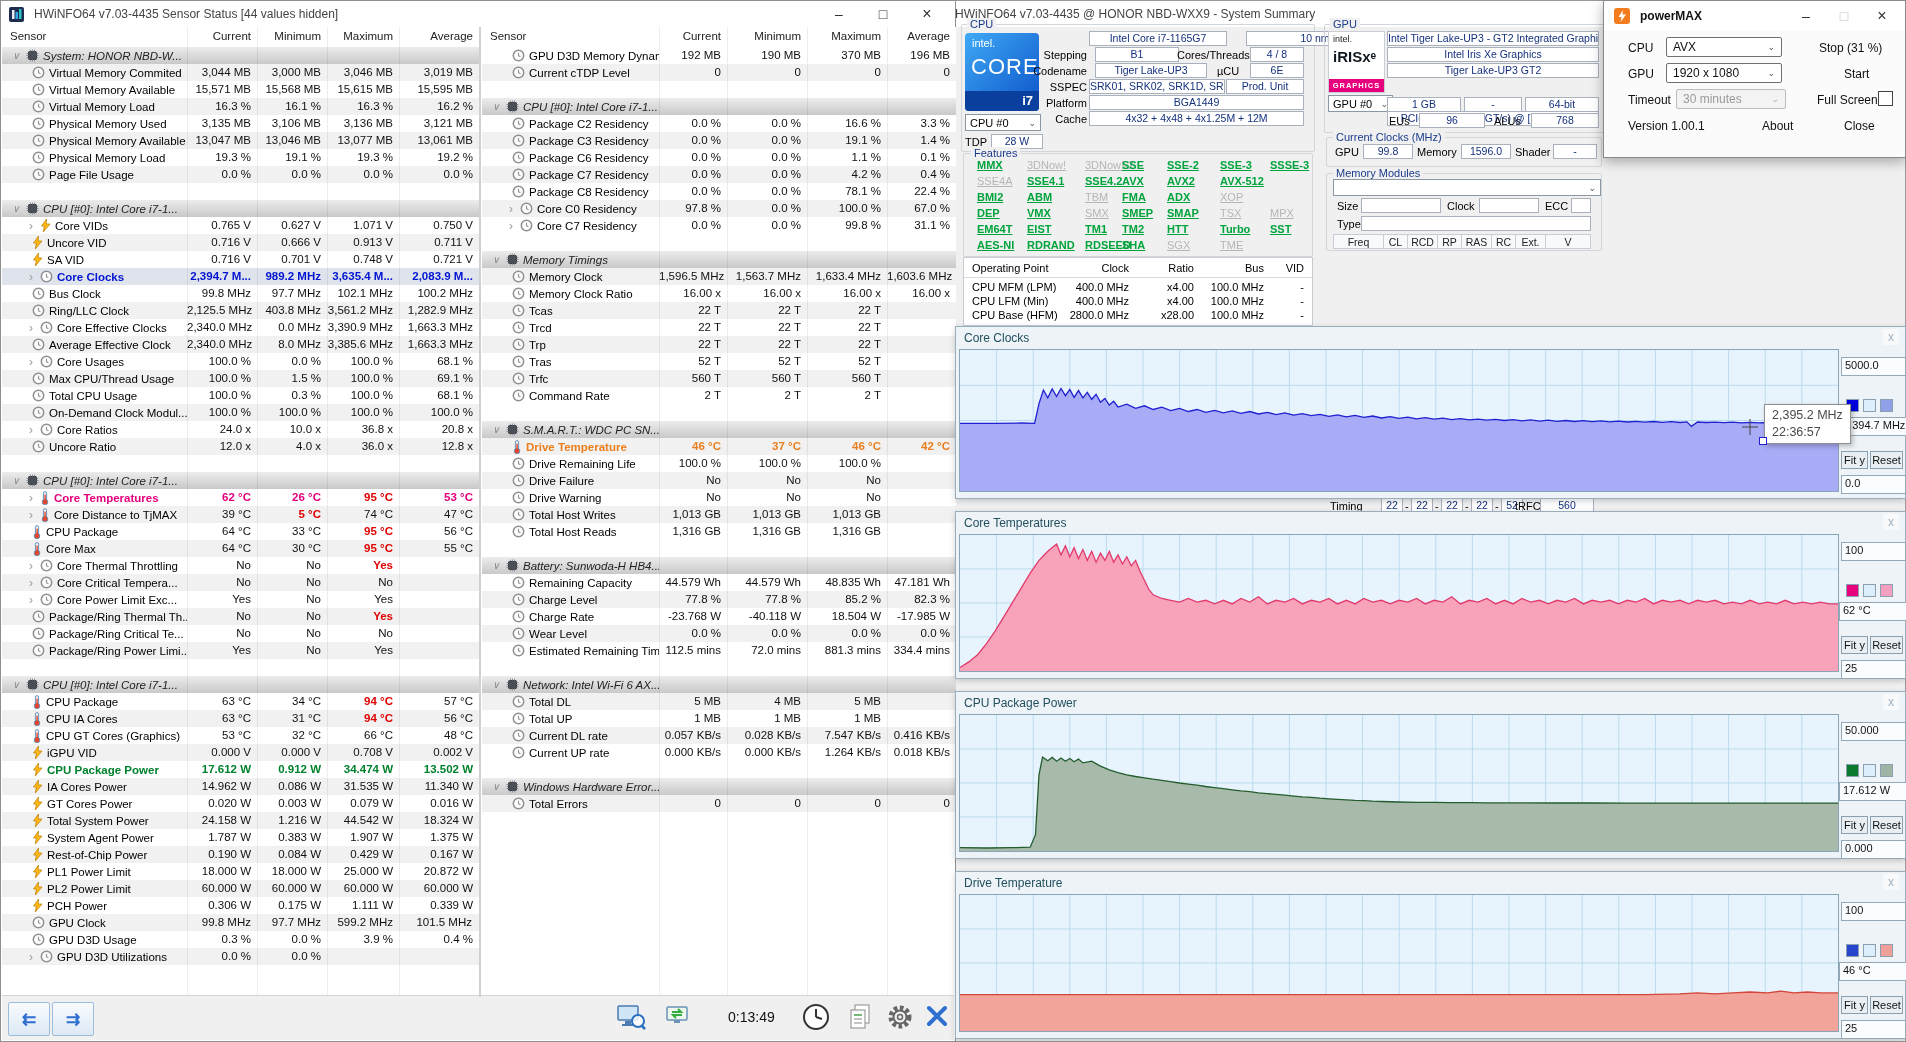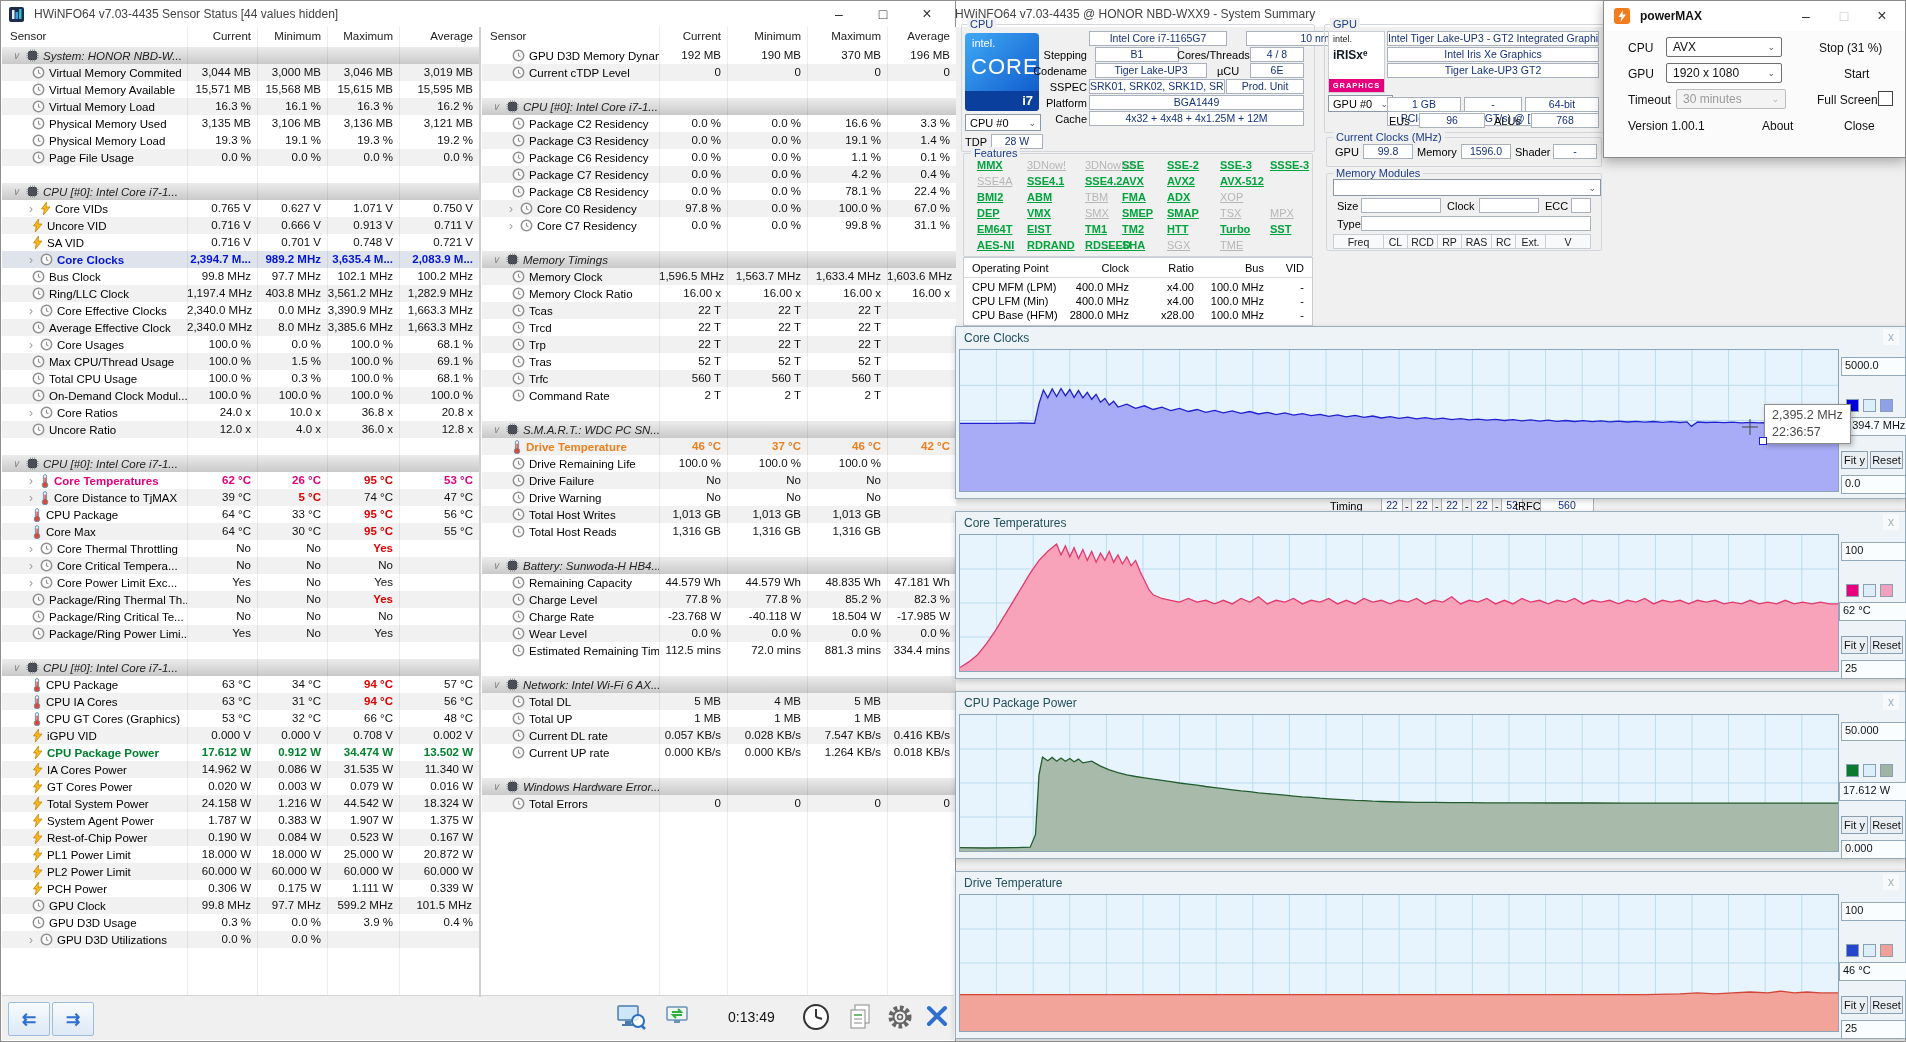--- a/index.html
+++ b/index.html
@@ -203,21 +203,21 @@
       <span class="opcell opval" style="left: 0px; width: 165px; top: 65px;">4700.0 MHz</span>
       <span class="opcell opval" style="left: 0px; width: 230px; top: 65px;">x47.00</span>
       <span class="opcell opval" style="left: 0px; width: 300px; top: 65px;">100.0 MHz</span>
       <span class="opcell opval" style="left: 0px; width: 340px; top: 65px;">-</span>
     </div>
 
   <span class="sgl" style="left:381px;top:17px;">GPU</span>
   <div class="sgroup" style="left:375px;top:23px;width:278px;height:107px;"></div>
   <div id="gpu-logo">
     <div style="position:absolute;left:4px;top:2px;font-size:9px;color:#222;">intel.</div>
-    <div style="position:absolute;left:4px;top:16px;font-size:12px;font-weight:bold;color:#101820;">iRISxᵉ</div>
+    <div style="position:absolute;left:4px;top:16px;font-size:15px;font-weight:bold;color:#101820;">iRISxᵉ</div>
     <div style="position:absolute;left:0;bottom:0;width:100%;height:13px;background:#e6007e;color:#fff;font-size:7.5px;font-weight:bold;text-align:center;line-height:13px;letter-spacing:1px;">GRAPHICS</div>
   </div>
   <div class="sbox" style="left:438px;top:30px;width:210px;">Intel Tiger Lake-UP3 - GT2 Integrated Graphics</div>
   <div class="sbox" style="left:438px;top:46px;width:210px;">Intel Iris Xe Graphics</div>
   <div class="sbox" style="left:438px;top:62px;width:210px;">Tiger Lake-UP3 GT2</div>
   <div class="sbox" style="left:438px;top:78px;width:210px;margin-top:32px;">PCIe v2.0 x0 (5.0 GT/s) @ [DISABLED]</div>
   <div class="sel" style="left:379px;top:94px;width:55px;">
     <span>GPU #0</span>
       <span class="caret">⌄</span>
   </div>
@@ -384,20 +384,36 @@
               <path d="M6.5 3.8 V6.7 L8.4 7.8" stroke="#909090" stroke-width="1.1" fill="none"></path>
             </svg>
           </span>
           <span class="rlab">Physical Memory Used</span>
         </div>
         <div class="cell val" style="width: 70px;">3,135 MB</div>
         <div class="cell val" style="width: 70px;">3,106 MB</div>
         <div class="cell val" style="width: 72px;">3,136 MB</div>
         <div class="cell val" style="width: 80px;">3,121 MB</div>
       </div>
+      <div class="srow alt">
+        <div class="cell lab" style="width: 185px;">
+          <span class="noexp"></span>
+          <span class="icon">
+            <svg width="13" height="13">
+              <circle cx="6.5" cy="6.5" r="5.2" fill="#fdfdfd" stroke="#909090" stroke-width="1.5"></circle>
+              <path d="M6.5 3.8 V6.7 L8.4 7.8" stroke="#909090" stroke-width="1.1" fill="none"></path>
+            </svg>
+          </span>
+          <span class="rlab">Physical Memory Available</span>
+        </div>
+        <div class="cell val" style="width: 70px;">13,047 MB</div>
+        <div class="cell val" style="width: 70px;">13,046 MB</div>
+        <div class="cell val" style="width: 72px;">13,077 MB</div>
+        <div class="cell val" style="width: 80px;">13,061 MB</div>
+      </div>
       <div class="srow">
         <div class="cell lab" style="width: 185px;">
           <span class="noexp"></span>
           <span class="icon">
             <svg width="13" height="13">
               <circle cx="6.5" cy="6.5" r="5.2" fill="#fdfdfd" stroke="#909090" stroke-width="1.5"></circle>
               <path d="M6.5 3.8 V6.7 L8.4 7.8" stroke="#909090" stroke-width="1.1" fill="none"></path>
             </svg>
           </span>
           <span class="rlab">Physical Memory Load</span>
@@ -521,21 +537,21 @@
         <div class="cell lab" style="width: 185px;">
           <span class="noexp"></span>
           <span class="icon">
             <svg width="13" height="13">
               <circle cx="6.5" cy="6.5" r="5.2" fill="#fdfdfd" stroke="#909090" stroke-width="1.5"></circle>
               <path d="M6.5 3.8 V6.7 L8.4 7.8" stroke="#909090" stroke-width="1.1" fill="none"></path>
             </svg>
           </span>
           <span class="rlab">Ring/LLC Clock</span>
         </div>
-        <div class="cell val" style="width: 70px;">1,197.4 MHz</div>
+        <div class="cell val" style="width: 70px;">2,125.5 MHz</div>
         <div class="cell val" style="width: 70px;">403.8 MHz</div>
         <div class="cell val" style="width: 72px;">3,561.2 MHz</div>
         <div class="cell val" style="width: 80px;">1,282.9 MHz</div>
       </div>
       <div class="srow">
         <div class="cell lab" style="width: 185px;">
           <span class="chev exp">›</span>
           <span class="icon">
             <svg width="13" height="13">
               <circle cx="6.5" cy="6.5" r="5.2" fill="#fdfdfd" stroke="#909090" stroke-width="1.5"></circle>
@@ -1005,21 +1021,21 @@
           <span class="noexp"></span>
           <span class="icon">
             <svg width="11" height="13">
               <path d="M6.5 0 L1.5 7 H4.3 L3.3 13 L10 5 H6.2 Z" fill="#ffb914" stroke="#b97a00" stroke-width="0.7"></path>
             </svg>
           </span>
           <span class="rlab">Rest-of-Chip Power</span>
         </div>
         <div class="cell val" style="width: 70px;">0.190 W</div>
         <div class="cell val" style="width: 70px;">0.084 W</div>
-        <div class="cell val" style="width: 72px;">0.523 W</div>
+        <div class="cell val" style="width: 72px;">0.429 W</div>
         <div class="cell val" style="width: 80px;">0.167 W</div>
       </div>
       <div class="srow">
         <div class="cell lab" style="width: 185px;">
           <span class="noexp"></span>
           <span class="icon">
             <svg width="11" height="13">
               <path d="M6.5 0 L1.5 7 H4.3 L3.3 13 L10 5 H6.2 Z" fill="#ffb914" stroke="#b97a00" stroke-width="0.7"></path>
             </svg>
           </span>

